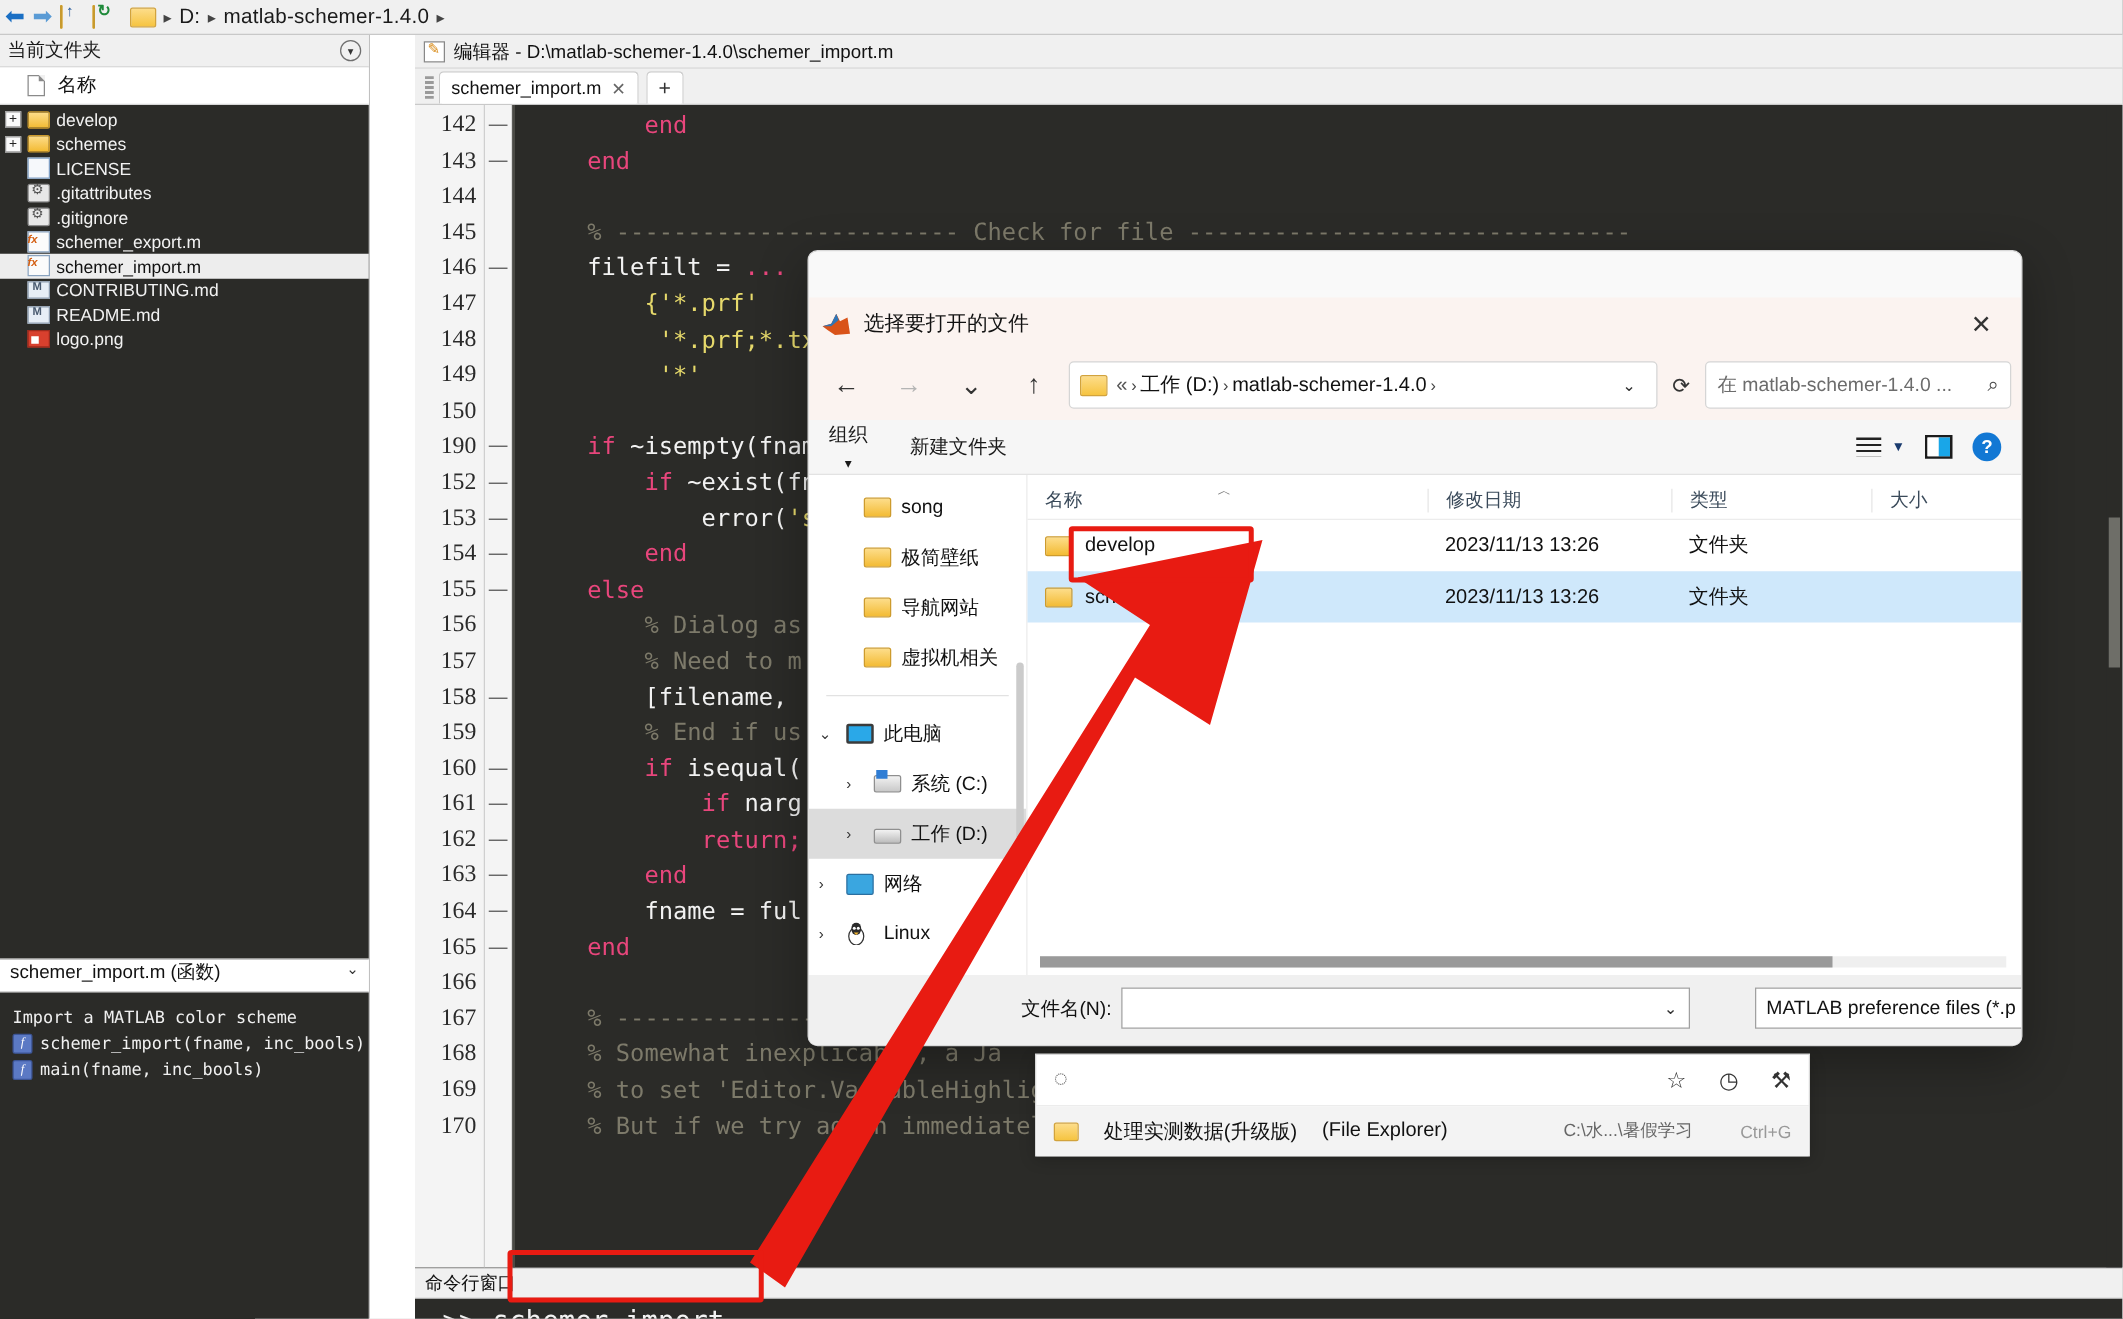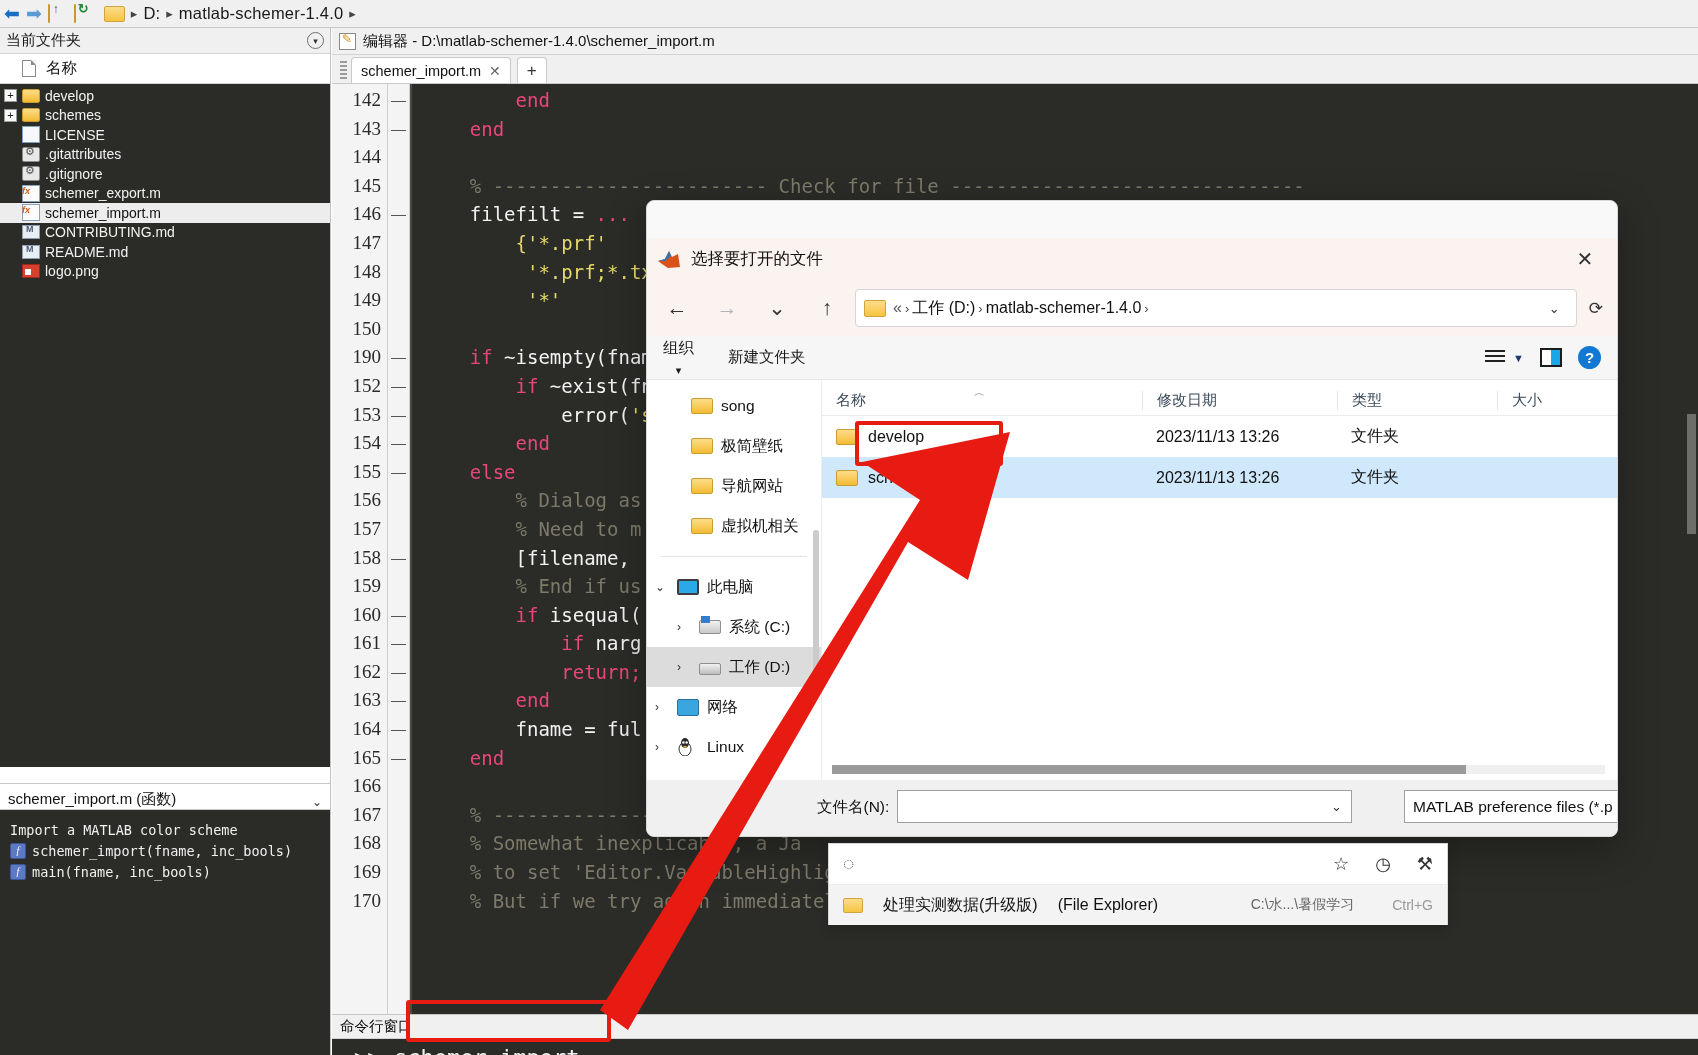--- a/index.html
+++ b/index.html
@@ -40,21 +40,21 @@
     width: 21px; height: 16px; background: linear-gradient(#fddd8a,#f6c441);
     border: 1px solid #d2a33c; border-radius: 2px;
   }
   .crumb {
     font-size: 16.5px; color: #1a1a1a; letter-spacing: .2px;
   }
   .crumbsep { color: #444; font-size: 13px; }
 
   
   .cf-panel {
-    position: absolute; left: 0; top: 28px; width: 331px; height: 1027px;
+    position: absolute; left: 0; top: 28px; width: 296px; height: 1027px;
     background: #ffffff; border-right: 1px solid #c0c0c0;
   }
   .cf-header {
     height: 26px; background: #f0f0f0; border-bottom: 1px solid #d3d3d3;
     display: flex; align-items: center; padding: 0 6px;
     font-size: 15px; color: #1a1a1a;
   }
   .cf-header .dropdot {
     margin-left: auto; width: 17px; height: 17px; border-radius: 50%;
     border: 1px solid #6f6f6f; color: #333; font-size: 9px;
@@ -95,21 +95,21 @@
   .ico.gear:after{content:"\2699";position:absolute;left:2px;top:-3px;font-size:11px;color:#555;}
   .ico.mfile { background:#fbfbfb; border:1px solid #8aa3bf; width:15px;height:17px;}
   .ico.mfile:after{content:"fx";position:absolute;left:-1px;top:0px;font-size:9px;font-style:italic;color:#d45f12;font-weight:bold;}
   .ico.md { background:#e7eef6; border:1px solid #8d9db0; width:16px;height:14px;}
   .ico.md:after{content:"M";position:absolute;left:3px;top:-2px;font-size:9px;color:#4a5b70;font-weight:bold;}
   .ico.png { background:#d8402e; border:1px solid #9b2a1d; width:16px;height:14px;}
   .ico.png:after{content:"";position:absolute;left:2px;top:4px;width:6px;height:6px;background:#fff;}
 
   .cf-detailbar {
     height: 27px; background: #fff; border-top:1px solid #c8c8c8; border-bottom:1px solid #c8c8c8;
-    display:flex; align-items:flex-end; padding: 0 8px; font-size: 15px; color:#111;margin-top:16px;
+    display:flex; align-items:flex-start; padding: 0 8px; font-size: 15px; color:#111;
   }
   .cf-detailbar .chev { margin-left:auto; color:#333; font-size:12px;}
   .cf-detail {
     background:#2b2b28; height: 100%;
     font-family:"DejaVu Sans Mono", monospace; color:#f0f0f0; font-size:13.5px;
     padding: 9px 0 0 10px;
   }
   .cf-detail .line { height: 21px; display:flex; align-items:center; gap:6px;}
   .fico {
     width:16px;height:16px;background:#5b79c4;border:1px solid #3c5596;border-radius:2px;
@@ -484,20 +484,24 @@
       <span class="navbtn">←</span>
       <span class="navbtn dis">→</span>
       <span class="navbtn">⌄</span>
       <span class="navbtn">↑</span>
       <div class="addrbox">
         <span class="folder-plain"></span>
         <span class="apath"><span class="dim">«</span><span class="sep">›</span><span>工作 (D:)</span><span class="sep">›</span><span>matlab-schemer-1.4.0</span><span class="sep">›</span></span>
         <span class="addr-chev">⌄</span>
       </div>
       <span class="addr-refresh">⟳</span>
+      <div class="searchbox">
+        <span>在 matlab-schemer-1.4.0 ...</span>
+        <span class="mag">⌕</span>
+      </div>
     </div>
 
     <div class="dlg-cmdbar">
       <span class="cb-item">
         <span>组织</span>
         <span style="font-size:11px">▾</span>
       </span>
       <span class="cb-item">
         <span>新建文件夹</span>
       </span>

